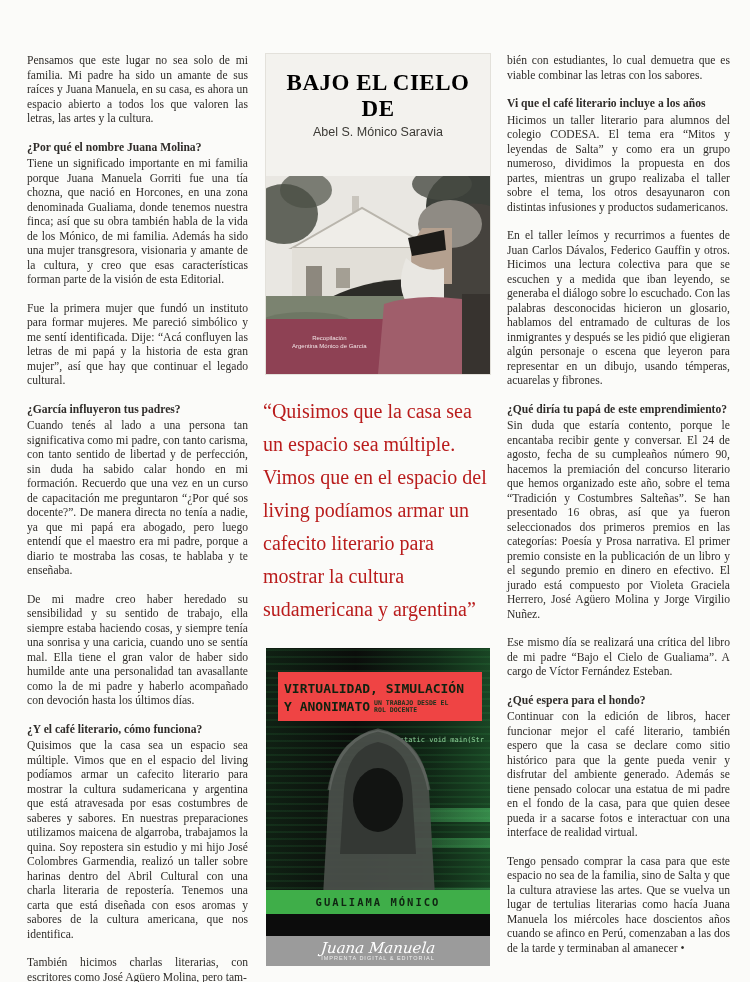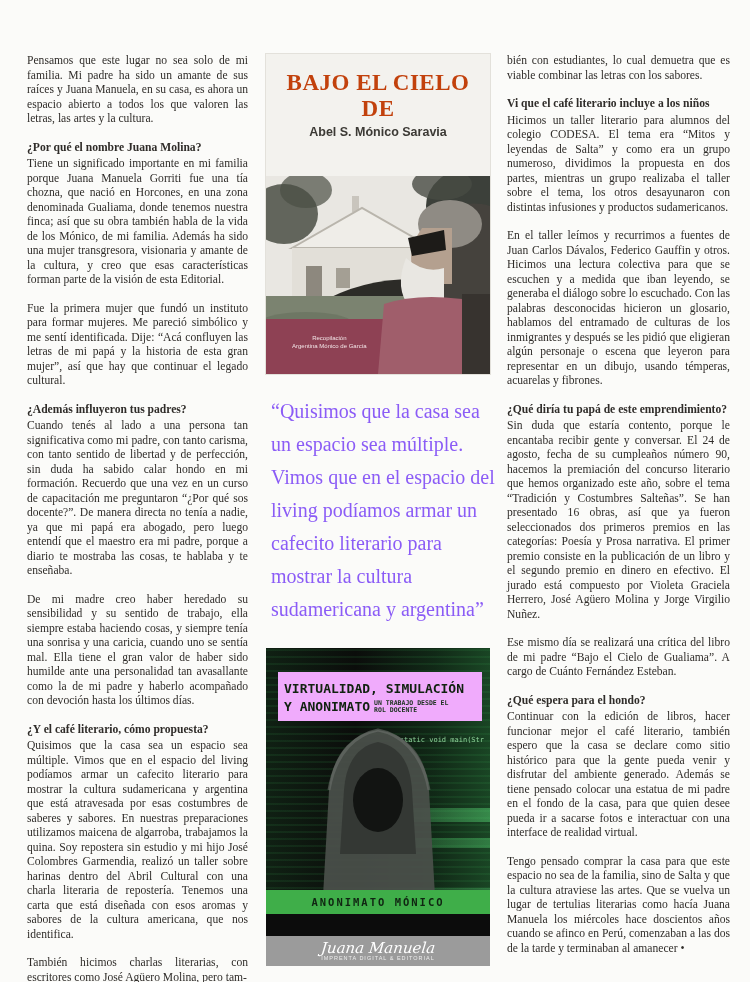--- a/index.html
+++ b/index.html
@@ -10,40 +10,40 @@
   .col-left{left:27px;width:221px;}
   .col-right{left:507px;width:223px;}
   .para{margin:0 0 14px 0;}
   .heading{margin:0 0 2px 0;font-weight:bold;text-align:left;}
   
   .col-mid{position:absolute;left:263px;top:54px;width:230px;}
   
   .book1{position:relative;width:224px;height:320px;margin-left:3px;background:#f3f2ee;
          box-shadow:0 0 0 1px #e3e1db;}
   .book1-title{padding-top:16px;text-align:center;font-weight:bold;font-size:23px;line-height:26px;
-               color:#c2410c;letter-spacing:.5px;}
+               color:#000000;letter-spacing:.5px;}
   .book1-author{margin-top:3px;text-align:center;font-family:"Liberation Sans",sans-serif;
-                font-weight:bold;font-size:12.5px;color:#3c3a35;}
+                font-weight:normal;font-size:12.5px;color:#3c3a35;}
   .book1-photo{position:absolute;left:0;right:0;bottom:0;height:198px;}
   .book1-band-text{position:absolute;left:26px;bottom:24px;color:#f2e4e6;
                    font-family:"Liberation Sans",sans-serif;font-size:6px;line-height:8px;text-align:center;}
   
-  .pull-quote{margin:21px 0 22px 8px;width:232px;font-size:20px;line-height:33px;color:#8b5cf6;text-align:left;}
+  .pull-quote{margin:21px 0 22px 0;width:232px;font-size:20px;line-height:33px;color:#b91c1c;text-align:left;}
   
   .book2{position:relative;width:224px;height:318px;margin-left:3px;background:#0b0d0b;overflow:hidden;}
   .matrix{position:absolute;inset:0;
     background:
       repeating-linear-gradient(0deg, rgba(60,190,90,.10) 0 2px, transparent 2px 7px),
       linear-gradient(90deg, rgba(30,90,45,.25), rgba(0,0,0,0) 40%, rgba(40,150,70,.20) 75%, rgba(60,200,95,.30));}
   .streak{position:absolute;right:0;width:170px;height:14px;background:linear-gradient(90deg,transparent,rgba(90,220,120,.45));}
   .s1{top:160px;} .s2{top:190px;height:10px;opacity:.8;} .s3{top:240px;height:18px;opacity:.6;}
   .code-frag{position:absolute;top:88px;right:6px;color:#9fe8ab;opacity:.85;
              font-family:"DejaVu Sans Mono",monospace;font-size:7px;}
   .hood{position:absolute;left:0;right:0;bottom:52px;height:210px;}
-  .banner{position:absolute;top:24px;left:12px;right:8px;background:#f0abfc;padding:7px 6px 6px 6px;}
+  .banner{position:absolute;top:24px;left:12px;right:8px;background:#ef4444;padding:7px 6px 6px 6px;}
   .banner-title{font-family:"DejaVu Sans Mono",monospace;font-weight:bold;font-size:13px;line-height:15px;
                 color:#10220f;}
   .banner-sub{display:inline-block;width:84px;vertical-align:-1px;margin-left:4px;
               font-family:"DejaVu Sans Mono",monospace;font-weight:bold;font-size:6.5px;line-height:7.5px;color:#17301a;}
   .band-author{position:absolute;left:0;right:0;bottom:52px;height:24px;background:#3fae49;
                display:flex;align-items:center;justify-content:center;
                font-family:"DejaVu Sans Mono",monospace;font-weight:bold;font-size:10.5px;letter-spacing:2px;color:#102512;}
   .band-black{position:absolute;left:0;right:0;bottom:30px;height:22px;background:#0c0c0c;}
   .band-gray{position:absolute;left:0;right:0;bottom:0;height:30px;background:#9b9b9b;text-align:center;}
   .pub-script{margin-top:3px;font-family:"DejaVu Serif",serif;font-style:italic;font-size:15px;color:#ffffff;
@@ -53,24 +53,24 @@
 </head>
 <body>
 
 <div class="page">
 
   <div class="col col-left">
     <p class="para">Pensamos que este lugar no sea solo de mi familia. Mi padre ha sido un amante de sus raíces y Juana Manuela, en su casa, es ahora un espacio abierto a todos los que valoren las letras, las artes y la cultura.</p>
     <p class="heading">¿Por qué el nombre Juana Molina?</p>
     <p class="para">Tiene un significado importante en mi familia porque Juana Manuela Gorriti fue una tía chozna, que nació en Horcones, en una zona denominada Gualiama, donde tenemos nuestra finca; así que su obra también habla de la vida de los Mónico, de mi familia. Además ha sido una mujer transgresora, visionaria y amante de la cultura, y creo que esas características forman parte de la visión de esta Editorial.</p>
     <p class="para">Fue la primera mujer que fundó un instituto para formar mujeres. Me pareció simbólico y me sentí identificada. Dije: “Acá confluyen las letras de mi papá y la historia de esta gran mujer”, así que hay que continuar el legado cultural.</p>
-    <p class="heading">¿Además influyeron tus padres?</p>
+    <p class="heading">¿García influyeron tus padres?</p>
     <p class="para">Cuando tenés al lado a una persona tan significativa como mi padre, con tanto carisma, con tanto sentido de libertad y de perfección, sin duda ha sabido calar hondo en mi formación. Recuerdo que una vez en un curso de capacitación me preguntaron “¿Por qué sos docente?”. De manera directa no tenía a nadie, ya que mi papá era abogado, pero luego entendí que el maestro era mi padre, porque a diario te mostraba las cosas, te hablaba y te enseñaba.</p>
     <p class="para">De mi madre creo haber heredado su sensibilidad y su sentido de trabajo, ella siempre estaba haciendo cosas, y siempre tenía una sonrisa y una caricia, cuando uno se sentía mal. Ella tiene el gran valor de haber sido humilde ante una personalidad tan avasallante como la de mi padre y haberlo acompañado con devoción hasta los últimos días.</p>
-    <p class="heading">¿Y el café literario, cómo propuesta?</p>
+    <p class="heading">¿Y el café literario, cómo funciona?</p>
     <p class="para">Quisimos que la casa sea un espacio sea múltiple. Vimos que en el espacio del living podíamos armar un cafecito literario para mostrar la cultura sudamericana y argentina que está atravesada por esas costumbres de saberes y sabores. En nuestras preparaciones utilizamos maicena de algarroba, trabajamos la quina. Soy repostera sin estudio y mi hijo José Colombres Garmendia, realizó un taller sobre harinas dentro del Abril Cultural con una charla literaria de repostería. Tenemos una carta que está diseñada con esos aromas y sabores de la cultura americana, que nos identifica.</p>
     <p class="para">También hicimos charlas literarias, con escritores como José Agüero Molina, pero tam-</p>
   </div>
 
   <div class="col-mid">
 
     <div class="book1">
       <div class="book1-title">
         <span>BAJO EL CIELO</span><br>
         <span>DE</span><br>
@@ -133,35 +133,35 @@
         <path d="M112,26 C84,30 66,52 63,86 L56,210 L170,210 L163,86 C160,50 140,30 112,26 Z" fill="#4b504b" opacity=".92"></path>
         <path d="M112,38 C92,42 80,58 78,86 L74,150 L150,150 L146,86 C144,56 132,42 112,38 Z" fill="#343834"></path>
         <ellipse cx="112" cy="96" rx="25" ry="32" fill="#121412"></ellipse>
         <path d="M63,86 C70,46 92,30 112,26 C134,30 156,48 163,86" fill="none" stroke="#6a706a" stroke-width="3" opacity=".6"></path>
       </svg>
 
       <div class="banner">
         <span class="banner-title">VIRTUALIDAD, SIMULACIÓN Y ANONIMATO</span><span class="banner-sub">UN TRABAJO DESDE EL ROL DOCENTE</span>
       </div>
 
-      <div class="band-author">ANONIMATO MÓNICO</div>
+      <div class="band-author">GUALIAMA MÓNICO</div>
       <div class="band-black"></div>
       <div class="band-gray">
         <div class="pub-script">Juana Manuela</div>
         <div class="pub-tagline">IMPRENTA DIGITAL &amp; EDITORIAL</div>
       </div>
     </div>
   </div>
 
   <div class="col col-right">
     <p class="para">bién con estudiantes, lo cual demuetra que es viable combinar las letras con los sabores.</p>
-    <p class="heading">Vi que el café literario incluye a los niños</p>
+    <p class="heading">Vi que el café literario incluye a los años</p>
     <p class="para">Hicimos un taller literario para alumnos del colegio CODESA. El tema era “Mitos y leyendas de Salta” y como era un grupo numeroso, dividimos la propuesta en dos partes, mientras un grupo realizaba el taller sobre el tema, los otros desayunaron con distintas infusiones y productos sudamericanos.</p>
     <p class="para">En el taller leímos y recurrimos a fuentes de Juan Carlos Dávalos, Federico Gauffin y otros. Hicimos una lectura colectiva para que se escuchen y a medida que iban leyendo, se generaba el diálogo sobre lo escuchado. Con las palabras desconocidas hicieron un glosario, hablamos del entramado de culturas de los inmigrantes y después se les pidió que eligieran algún personaje o escena que leyeron para representar en un dibujo, usando témperas, acuarelas y fibrones.</p>
     <p class="heading">¿Qué diría tu papá de este emprendimiento?</p>
     <p class="para">Sin duda que estaría contento, porque le encantaba recibir gente y conversar. El 24 de agosto, fecha de su cumpleaños número 90, hacemos la premiación del concurso literario que hemos organizado este año, sobre el tema “Tradición y Costumbres Salteñas”. Se han presentado 16 obras, así que ya fueron seleccionados dos primeros premios en las categorías: Poesía y Prosa narrativa. El primer premio consiste en la publicación de un libro y el segundo premio en dinero en efectivo. El jurado está compuesto por Violeta Graciela Herrero, José Agüero Molina y Jorge Virgilio Nuñez.</p>
-    <p class="para">Ese mismo día se realizará una crítica del libro de mi padre “Bajo el Cielo de Gualiama”. A cargo de Cuánto Fernández Esteban.</p>
+    <p class="para">Ese mismo día se realizará una crítica del libro de mi padre “Bajo el Cielo de Gualiama”. A cargo de Víctor Fernández Esteban.</p>
     <p class="heading">¿Qué espera para el hondo?</p>
     <p class="para">Continuar con la edición de libros, hacer funcionar mejor el café literario, también espero que la casa se declare como sitio histórico para que la gente pueda venir y disfrutar del ambiente generado. Además se tiene pensado colocar una estatua de mi padre en el fondo de la casa, para que quien desee pueda ir a sacarse fotos e interactuar con una interface de realidad virtual.</p>
     <p class="para">Tengo pensado comprar la casa para que este espacio no sea de la familia, sino de Salta y que la cultura atraviese las artes. Que se vuelva un lugar de tertulias literarias como hacía Juana Manuela los miércoles hace doscientos años cuando se afinco en Perú, comenzaban a las dos de la tarde y terminaban al amanecer •</p>
   </div>
 
 </div>
 
 </body></html>

